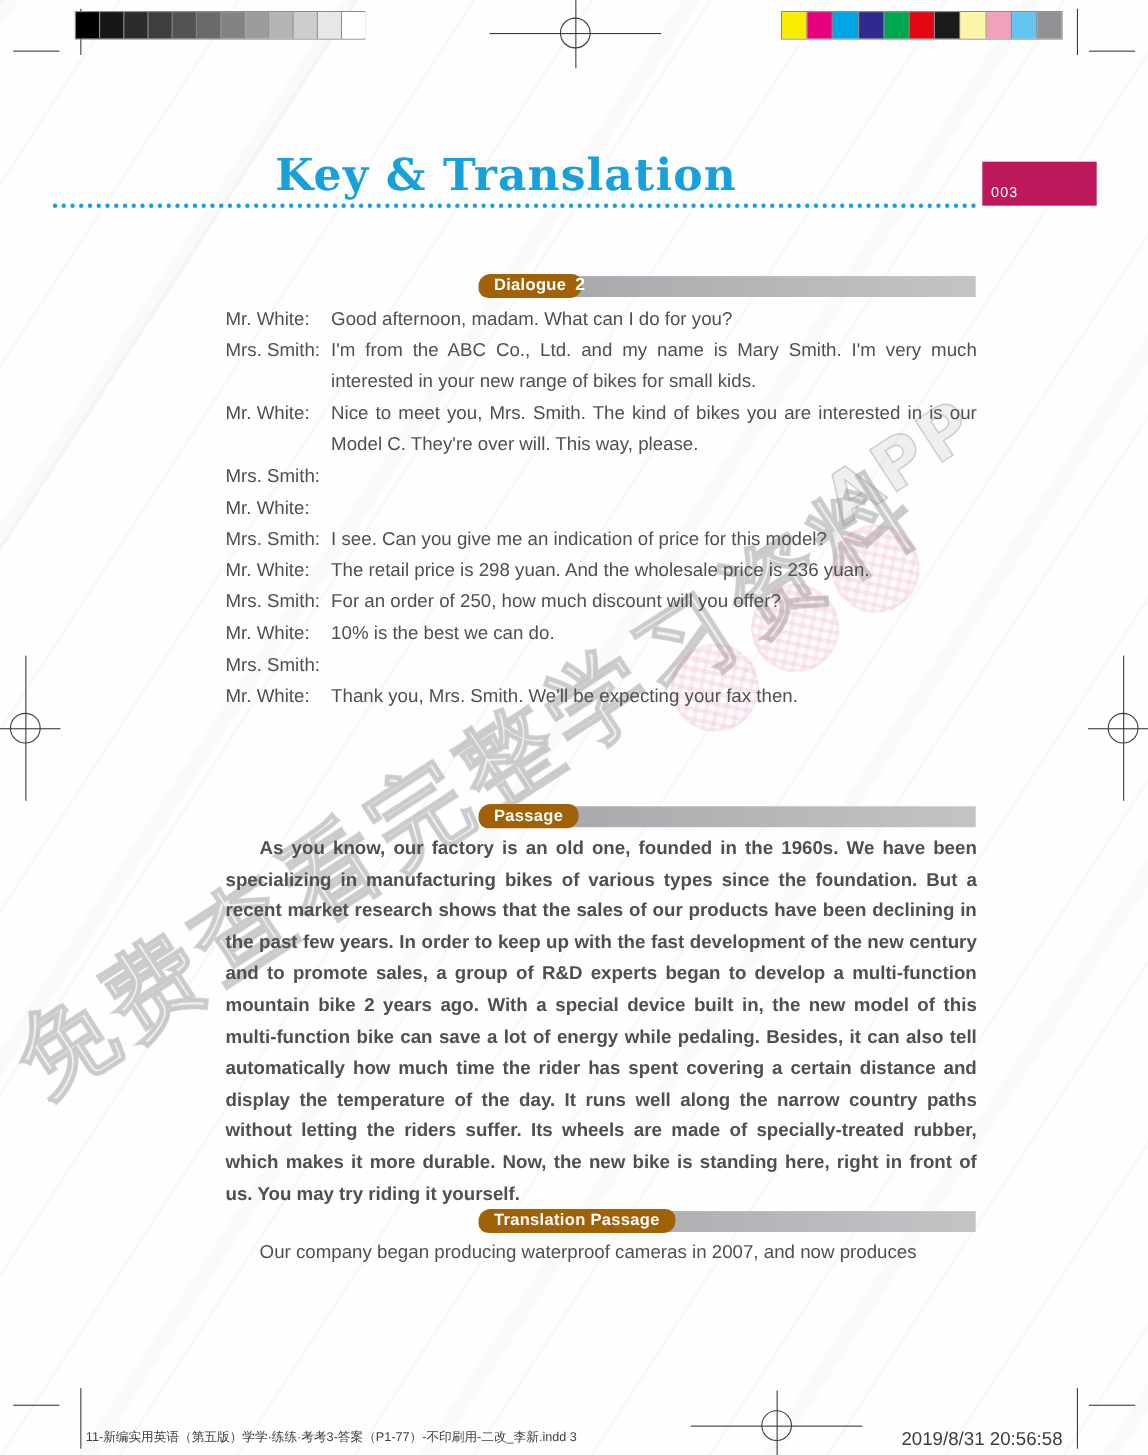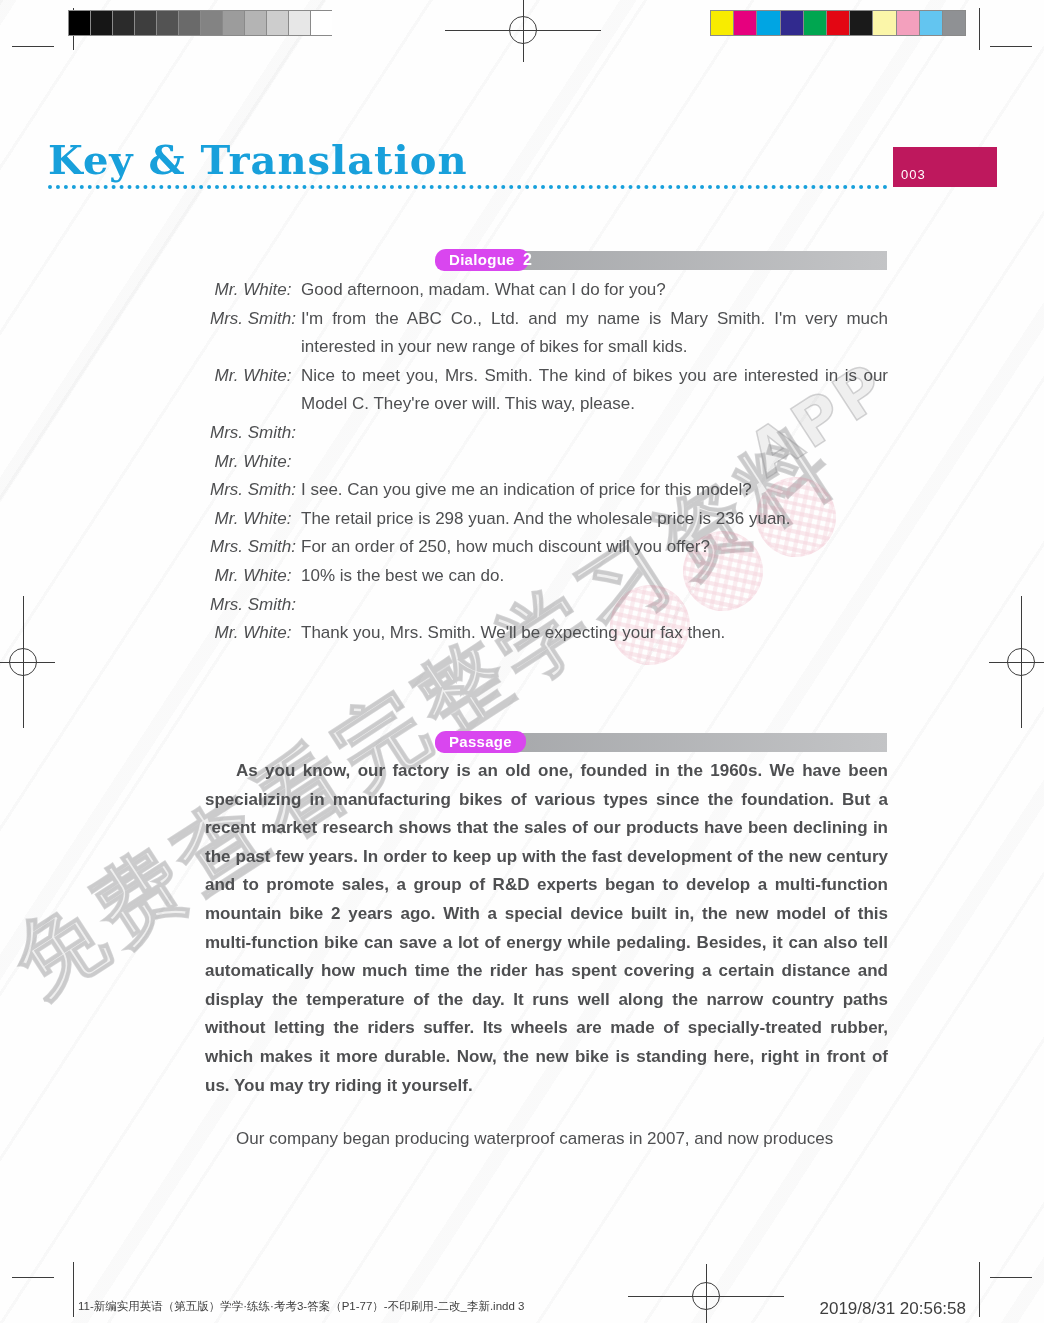--- a/index.html
+++ b/index.html
@@ -15,40 +15,40 @@
   .reg::after  { content:''; position:absolute; top:0; bottom:0; left:50%; width:1px; background:#3c3c3c; }
   .reg.wide::before { left:-46px; right:-46px; }
   .reg.tall::after  { top:-34px; bottom:-34px; }
   .reg .circ { position:absolute; left:50%; top:50%; width:26px; height:26px; margin:-14px 0 0 -14px;
                border:1.5px solid #3c3c3c; border-radius:50%; }
   .swatchbar { position:absolute; top:10px; height:26px; display:flex; border:1px solid #8a8a8a; box-sizing:border-box; }
   .swatchbar .swatch { flex:1 0 auto; width:21px; border-right:1px solid #8a8a8a; }
   .swatchbar .swatch:last-child { border-right:none; }
   
   .title-wrap { position:absolute; left:48px; top:138px; width:840px;
-                border-bottom:4px dotted #18a0db; text-align:left; padding-bottom:3px; }
+                border-bottom:4px dotted #18a0db; text-align:center; padding-bottom:3px; }
   .page-title { display:inline-block; margin:0; padding-right:16px;
                 font-family:"DejaVu Serif", serif; font-weight:bold;
                 font-size:40px; line-height:44px; color:#18a0db; letter-spacing:1px; }
   .page-num-box { position:absolute; left:893px; top:147px; width:104px; height:40px; background:#be185d; }
   .page-num { position:absolute; left:8px; bottom:5px; color:#fff; font-size:13px; letter-spacing:1px; }
   
   .section-header { position:absolute; left:435px; width:452px; height:22px; }
   .section-header .bar { position:absolute; left:8px; right:0; top:2px; height:19px;
                          background:linear-gradient(90deg,#a2a4a7,#c3c4c6); }
-  .badge { position:absolute; left:0; top:0; height:22px; background:#d946ef; color:#fff;
+  .badge { position:absolute; left:0; top:0; height:22px; background:#a16207; color:#fff;
            font-weight:bold; font-size:15px; line-height:22px; padding:0 14px;
            border-radius:11px 9px 11px 9px; letter-spacing:0.3px; white-space:nowrap; }
   .dialogue-num { position:absolute; left:88px; top:0; color:#fff; font-weight:bold;
                   font-size:16px; line-height:21px; }
   
   .dialogue-block { position:absolute; left:205px; top:276px; width:683px;
                     font-size:17px; line-height:28.6px; }
   .dline { display:flex; }
-  .dspeaker { flex:0 0 96px; width:96px; text-align:center; white-space:nowrap;font-style:italic; }
+  .dspeaker { flex:0 0 96px; width:96px; text-align:left; white-space:nowrap; }
   .dtext { flex:1; text-align:justify; }
   .passage-block { position:absolute; left:205px; top:757px; width:683px;
                    font-size:17px; line-height:28.6px; text-align:justify; text-indent:31px;font-weight:bold; }
   .translation-block { position:absolute; left:205px; top:1125px; width:683px;
                        font-size:17px; line-height:28.6px; text-indent:31px; text-align:justify; }
   
   .wm { position:absolute; white-space:nowrap; font-family:"DejaVu Sans", sans-serif; font-weight:bold;
         color:rgba(130,132,135,0.12); -webkit-text-stroke:1.5px rgba(130,132,135,0.33);
         pointer-events:none; }
   .wm-main { left:55px; top:905px; font-size:88px; letter-spacing:8px;
@@ -198,19 +198,23 @@
   </div>
 </div>
 
   <div class="section-header" style="top:731px;">
     <div class="bar"></div>
     <span class="badge">Passage</span>
   </div>
 
   <div class="passage-block">As you know, our factory is an old one, founded in the 1960s. We have been specializing in manufacturing bikes of various types since the foundation. But a recent market research shows that the sales of our products have been declining in the past few years. In order to keep up with the fast development of the new century and to promote sales, a group of R&amp;D experts began to develop a multi-function mountain bike 2 years ago. With a special device built in, the new model of this multi-function bike can save a lot of energy while pedaling. Besides, it can also tell automatically how much time the rider has spent covering a certain distance and display the temperature of the day. It runs well along the narrow country paths without letting the riders suffer. Its wheels are made of specially-treated rubber, which makes it more durable. Now, the new bike is standing here, right in front of us. You may try riding it yourself.</div>
 
+  <div class="section-header" style="top:1099px;">
+    <div class="bar"></div>
+    <span class="badge">Translation Passage</span>
+  </div>
 
   <div class="translation-block">Our company began producing waterproof cameras in 2007, and now produces</div>
 
   <div class="footer-left">11-新编实用英语（第五版）学学·练练·考考3-答案（P1-77）-不印刷用-二改_李新.indd   3</div>
   <div class="footer-right">2019/8/31   20:56:58</div>
 
 </div>
 
 </body></html>

